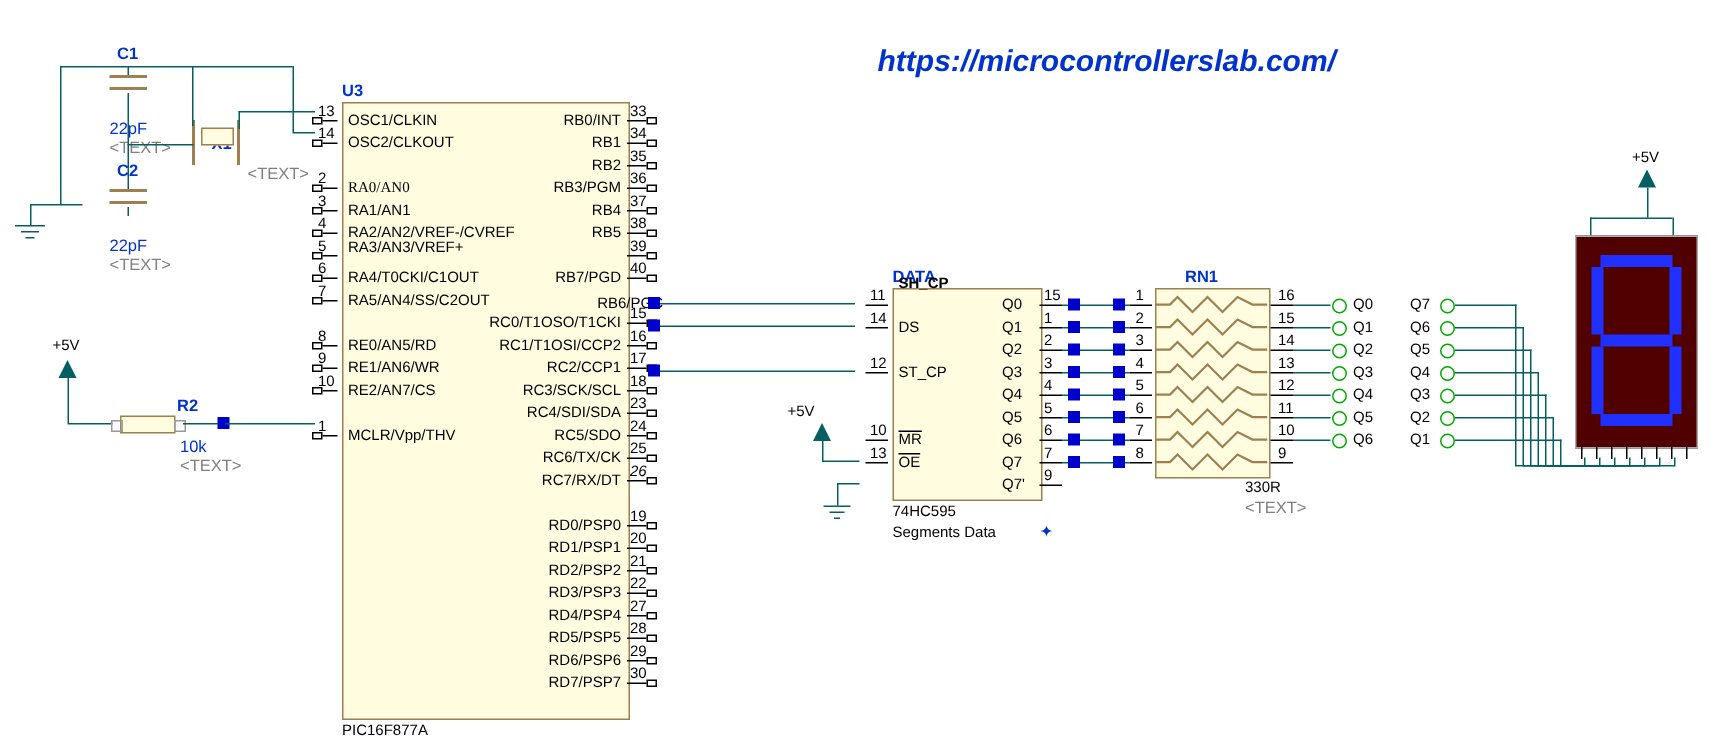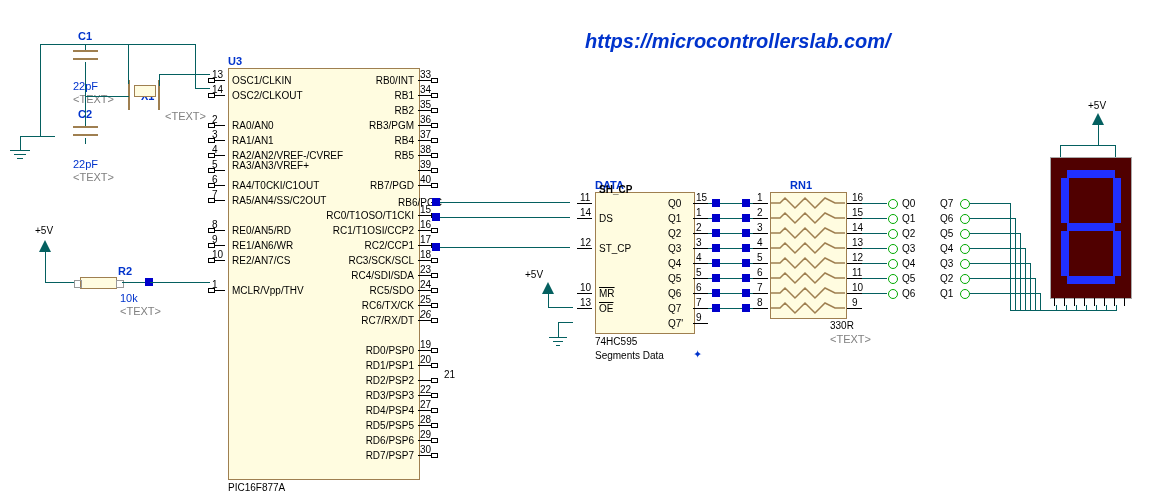--- a/index.html
+++ b/index.html
@@ -134,21 +134,21 @@
     <div class="stubbox" style="left: 208px; top: 78px;"></div>
     <div class="pinno" style="left: 212px; top: 69px;">13</div>
     <div class="pinname" style="left: 232px; top: 75px;">OSC1/CLKIN</div>
     <div class="stub" style="left: 210px; top: 95px;"></div>
     <div class="stubbox" style="left: 208px; top: 93px;"></div>
     <div class="pinno" style="left: 212px; top: 84px;">14</div>
     <div class="pinname" style="left: 232px; top: 90px;">OSC2/CLKOUT</div>
     <div class="stub" style="left: 210px; top: 125px;"></div>
     <div class="stubbox" style="left: 208px; top: 123px;"></div>
     <div class="pinno" style="left: 212px; top: 114px;">2</div>
-    <div class="pinname" style="left: 232px; top: 120px;">RA0/AN0</div>
+    <div class="pinname" style="left: 232px; top: 120px; font-family: Liberation Serif, serif;">RA0/AN0</div>
     <div class="stub" style="left: 210px; top: 140px;"></div>
     <div class="stubbox" style="left: 208px; top: 138px;"></div>
     <div class="pinno" style="left: 212px; top: 129px;">3</div>
     <div class="pinname" style="left: 232px; top: 135px;">RA1/AN1</div>
     <div class="stub" style="left: 210px; top: 155px;"></div>
     <div class="stubbox" style="left: 208px; top: 153px;"></div>
     <div class="pinno" style="left: 212px; top: 144px;">4</div>
     <div class="pinname" style="left: 232px; top: 150px;">RA2/AN2/VREF-/CVREF</div>
     <div class="stub" style="left: 210px; top: 170px;"></div>
     <div class="stubbox" style="left: 208px; top: 168px;"></div>
@@ -248,21 +248,21 @@
     <div class="stub" style="left: 418px; top: 350px;"></div>
     <div class="stubbox" style="left: 431px; top: 348px;"></div>
     <div class="pinno" style="left: 420px; top: 339px;">19</div>
     <div class="pinname" style="right: 736px; top: 345px; text-align: right;">RD0/PSP0</div>
     <div class="stub" style="left: 418px; top: 365px;"></div>
     <div class="stubbox" style="left: 431px; top: 363px;"></div>
     <div class="pinno" style="left: 420px; top: 354px;">20</div>
     <div class="pinname" style="right: 736px; top: 360px; text-align: right;">RD1/PSP1</div>
     <div class="stub" style="left: 418px; top: 380px;"></div>
     <div class="stubbox" style="left: 431px; top: 378px;"></div>
-    <div class="pinno" style="left: 420px; top: 369px; padding-left: 24px;">21</div>
+    <div class="pinno" style="left: 420px; top: 369px;">21</div>
     <div class="pinname" style="right: 736px; top: 375px; text-align: right;">RD2/PSP2</div>
     <div class="stub" style="left: 418px; top: 395px;"></div>
     <div class="stubbox" style="left: 431px; top: 393px;"></div>
     <div class="pinno" style="left: 420px; top: 384px;">22</div>
     <div class="pinname" style="right: 736px; top: 390px; text-align: left;">RD3/PSP3</div>
     <div class="stub" style="left: 418px; top: 410px;"></div>
     <div class="stubbox" style="left: 431px; top: 408px;"></div>
     <div class="pinno" style="left: 420px; top: 399px;">27</div>
     <div class="pinname" style="right: 736px; top: 405px; text-align: right;">RD4/PSP4</div>
     <div class="stub" style="left: 418px; top: 425px;"></div>

